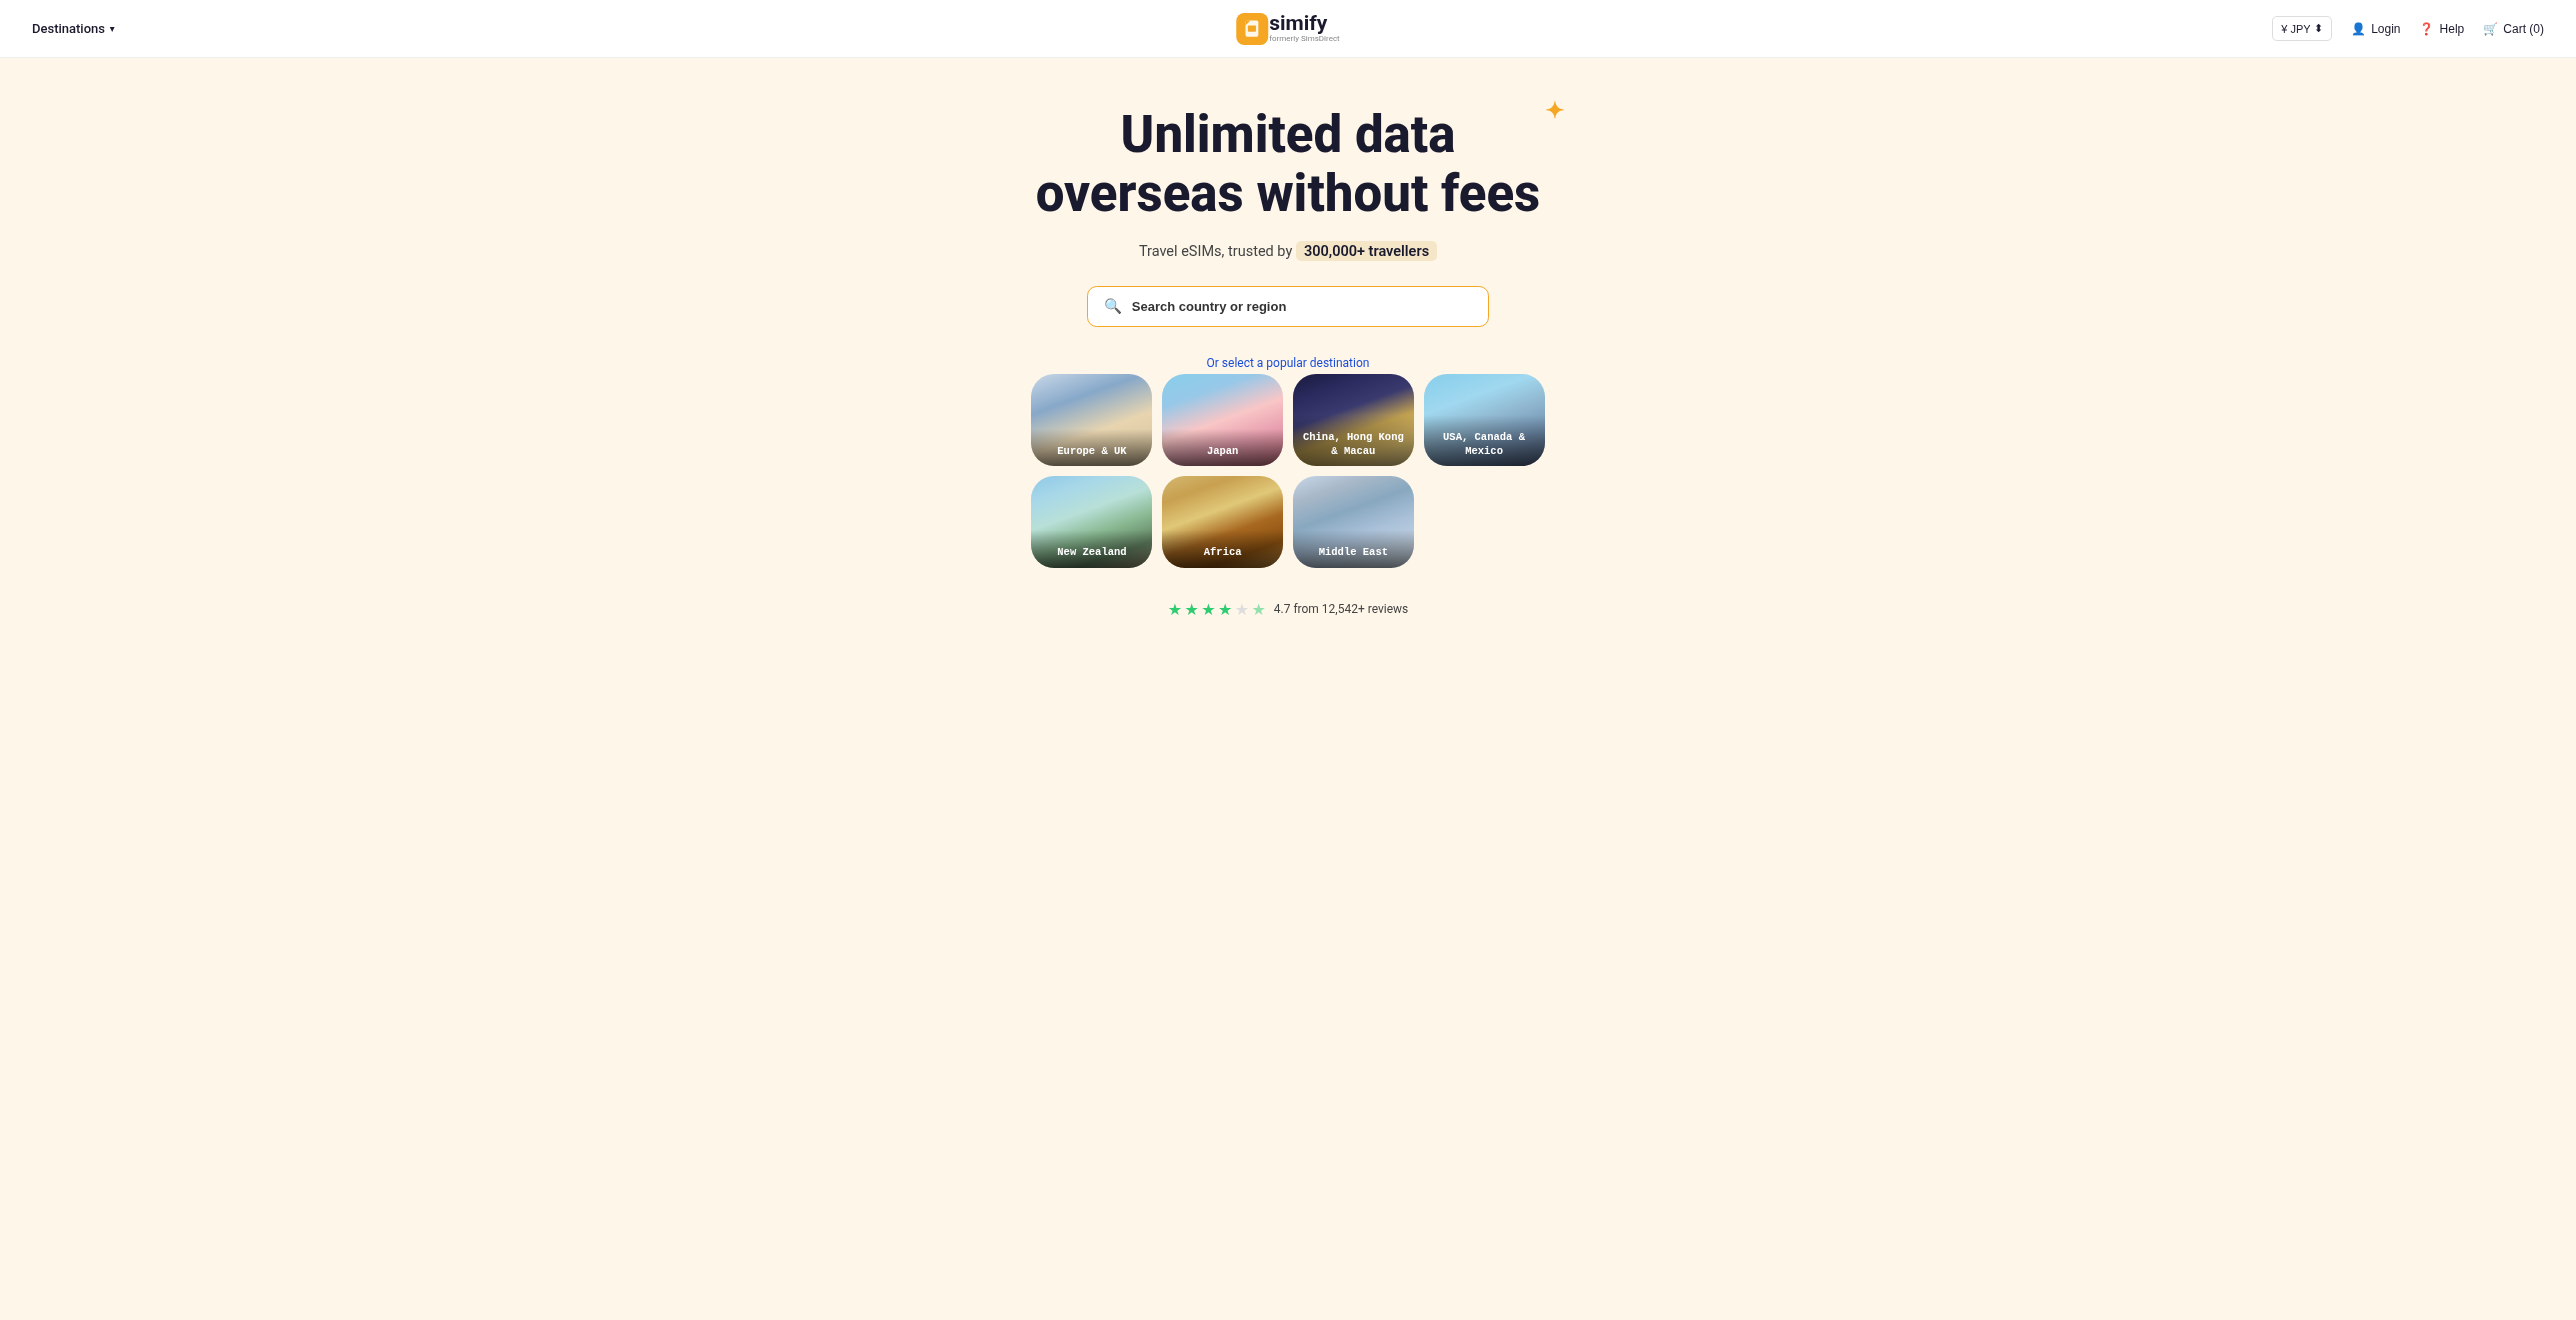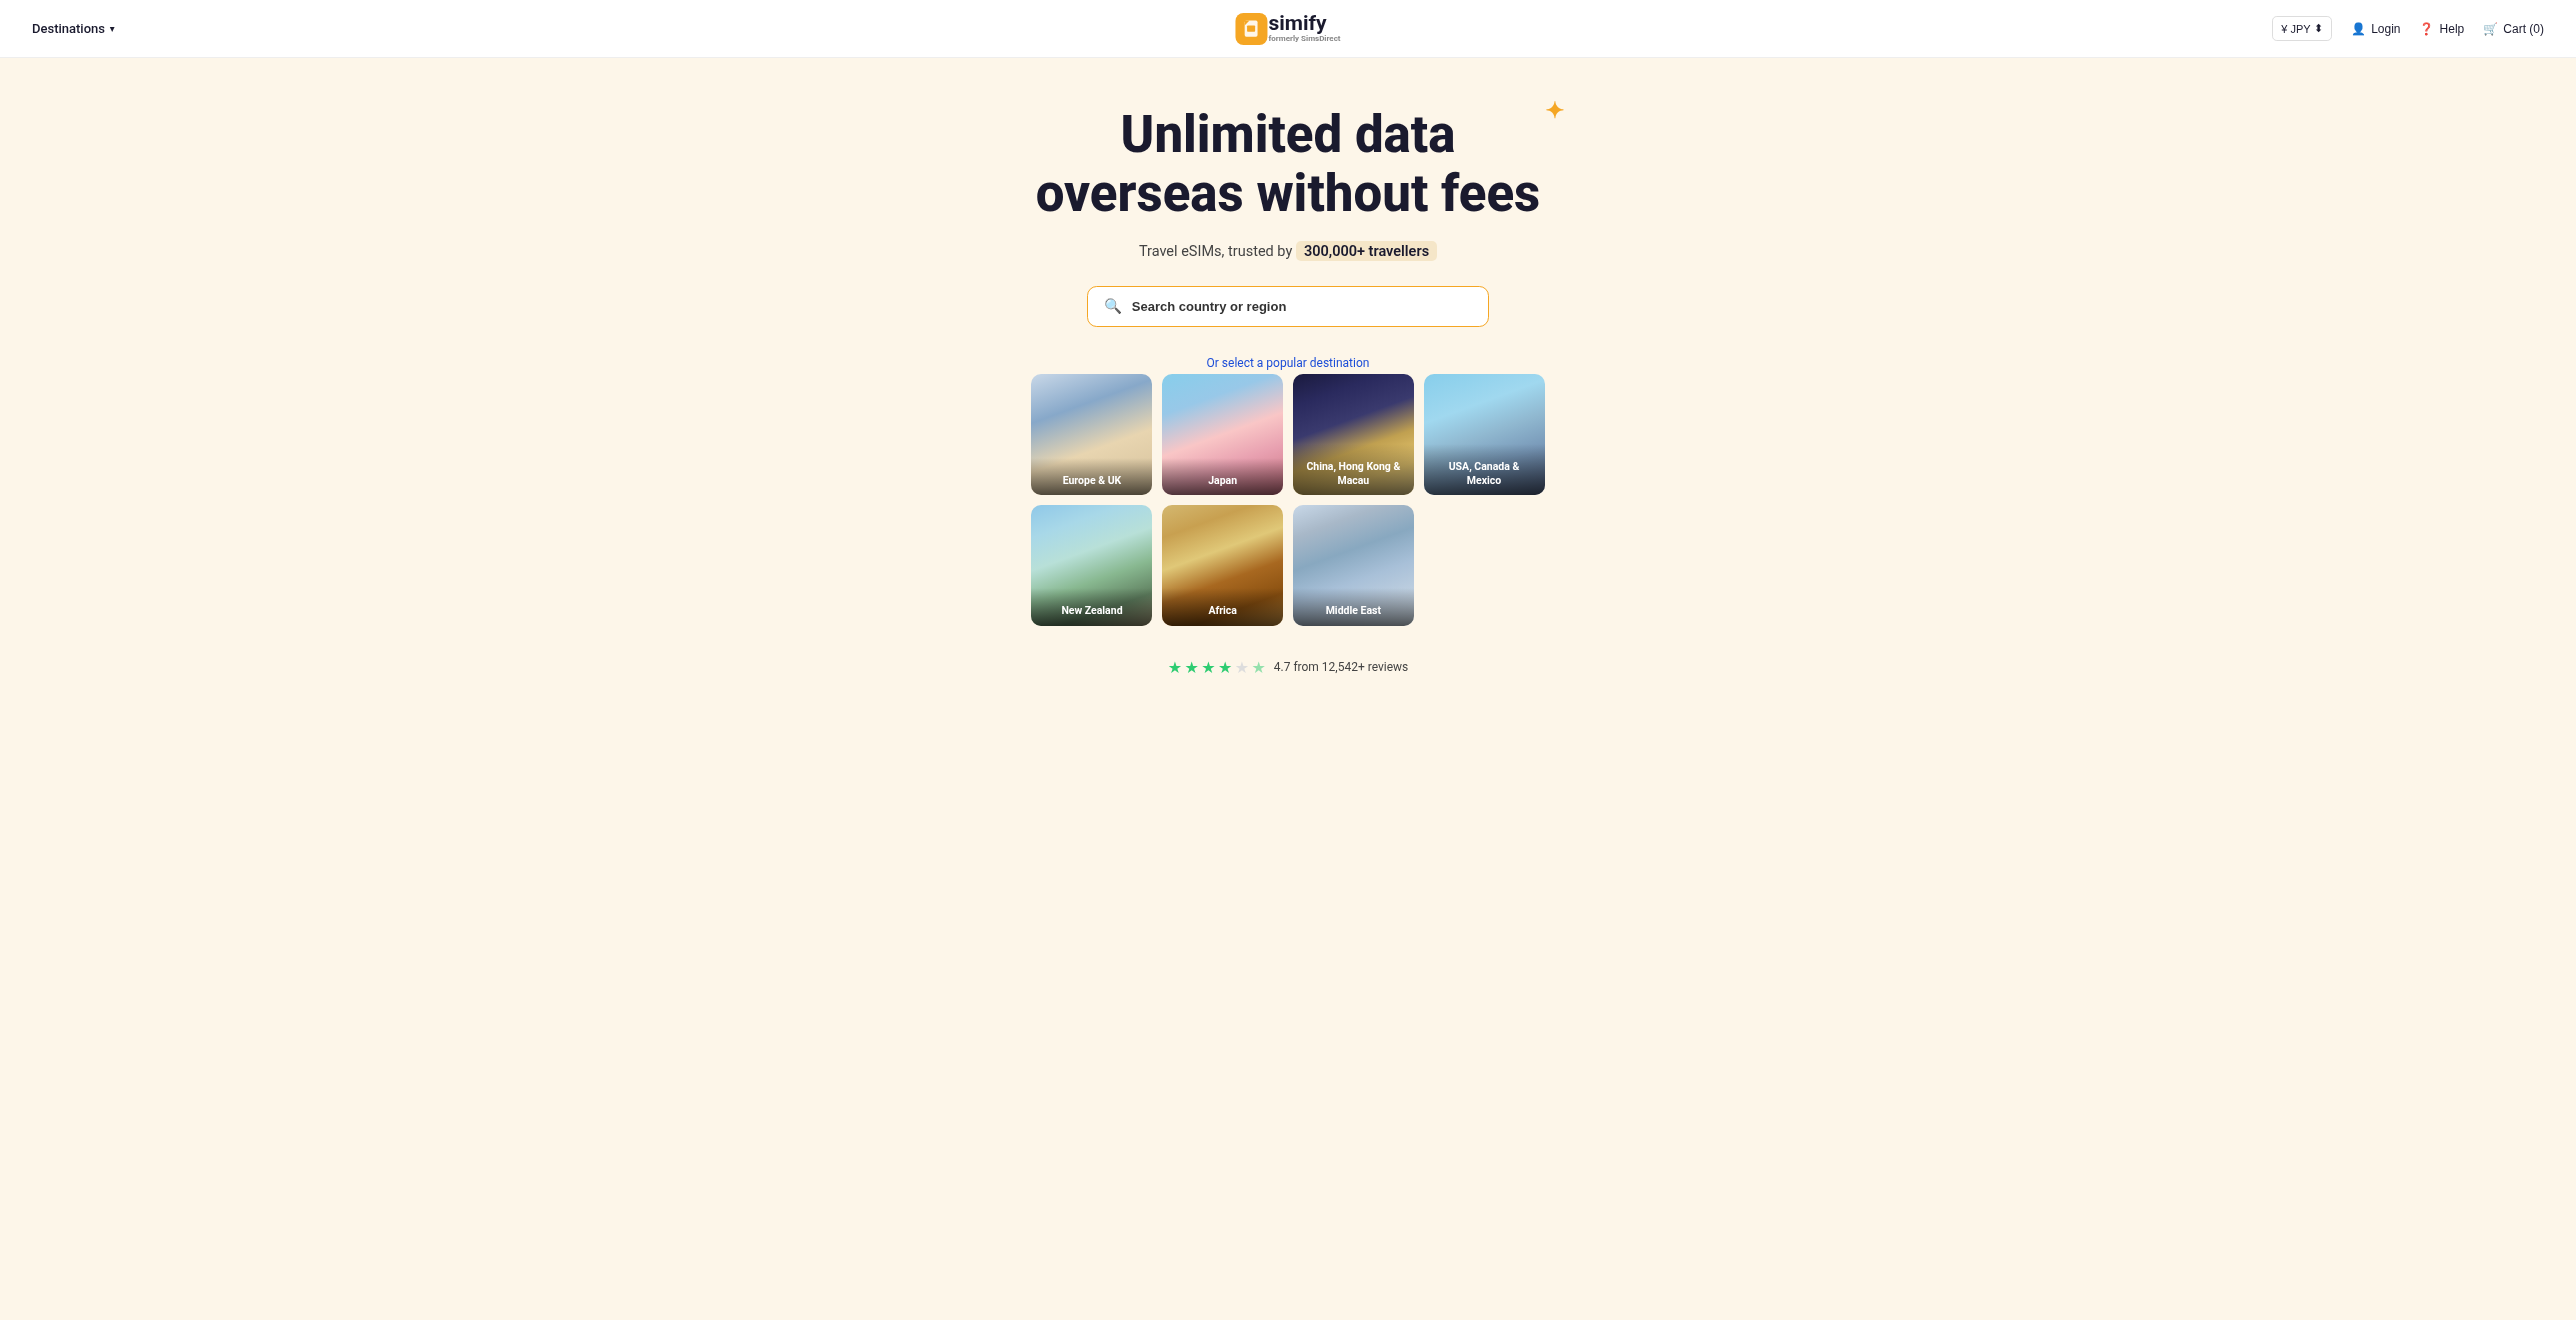--- a/index.html
+++ b/index.html
@@ -61,21 +61,20 @@
     }
     .logo-name {
       font-size: 21px;
       font-weight: 700;
       color: #1a1a2e;
       line-height: 1;
     }
     .logo-sub {
       font-size: 8px;
       color: #888;
-      font-weight: bold;
     }
     .nav-right {
       display: flex;
       align-items: center;
       gap: 19.3px;
     }
     .currency-btn {
       display: flex;
       align-items: center;
       gap: 3.2px;
@@ -190,25 +189,26 @@
 
     
     .dest-grid {
       display: grid;
       grid-template-columns: repeat(4, 121px);
       gap: 9.7px;
       margin-bottom: 32px;
     }
     .dest-card {
       width: 121px;
-      height: 121px;
-      border-radius: 10px;
+      height: 92px;
+      border-radius: 23px;
       overflow: hidden;
       position: relative;
       cursor: pointer;
+      font-family: Liberation Mono, monospace;
     }
     .dest-card-bg {
       width: 100%;
       height: 100%;
       background-size: cover;
       background-position: center;
     }
     .dest-card-label {
       position: absolute;
       bottom: 0;

